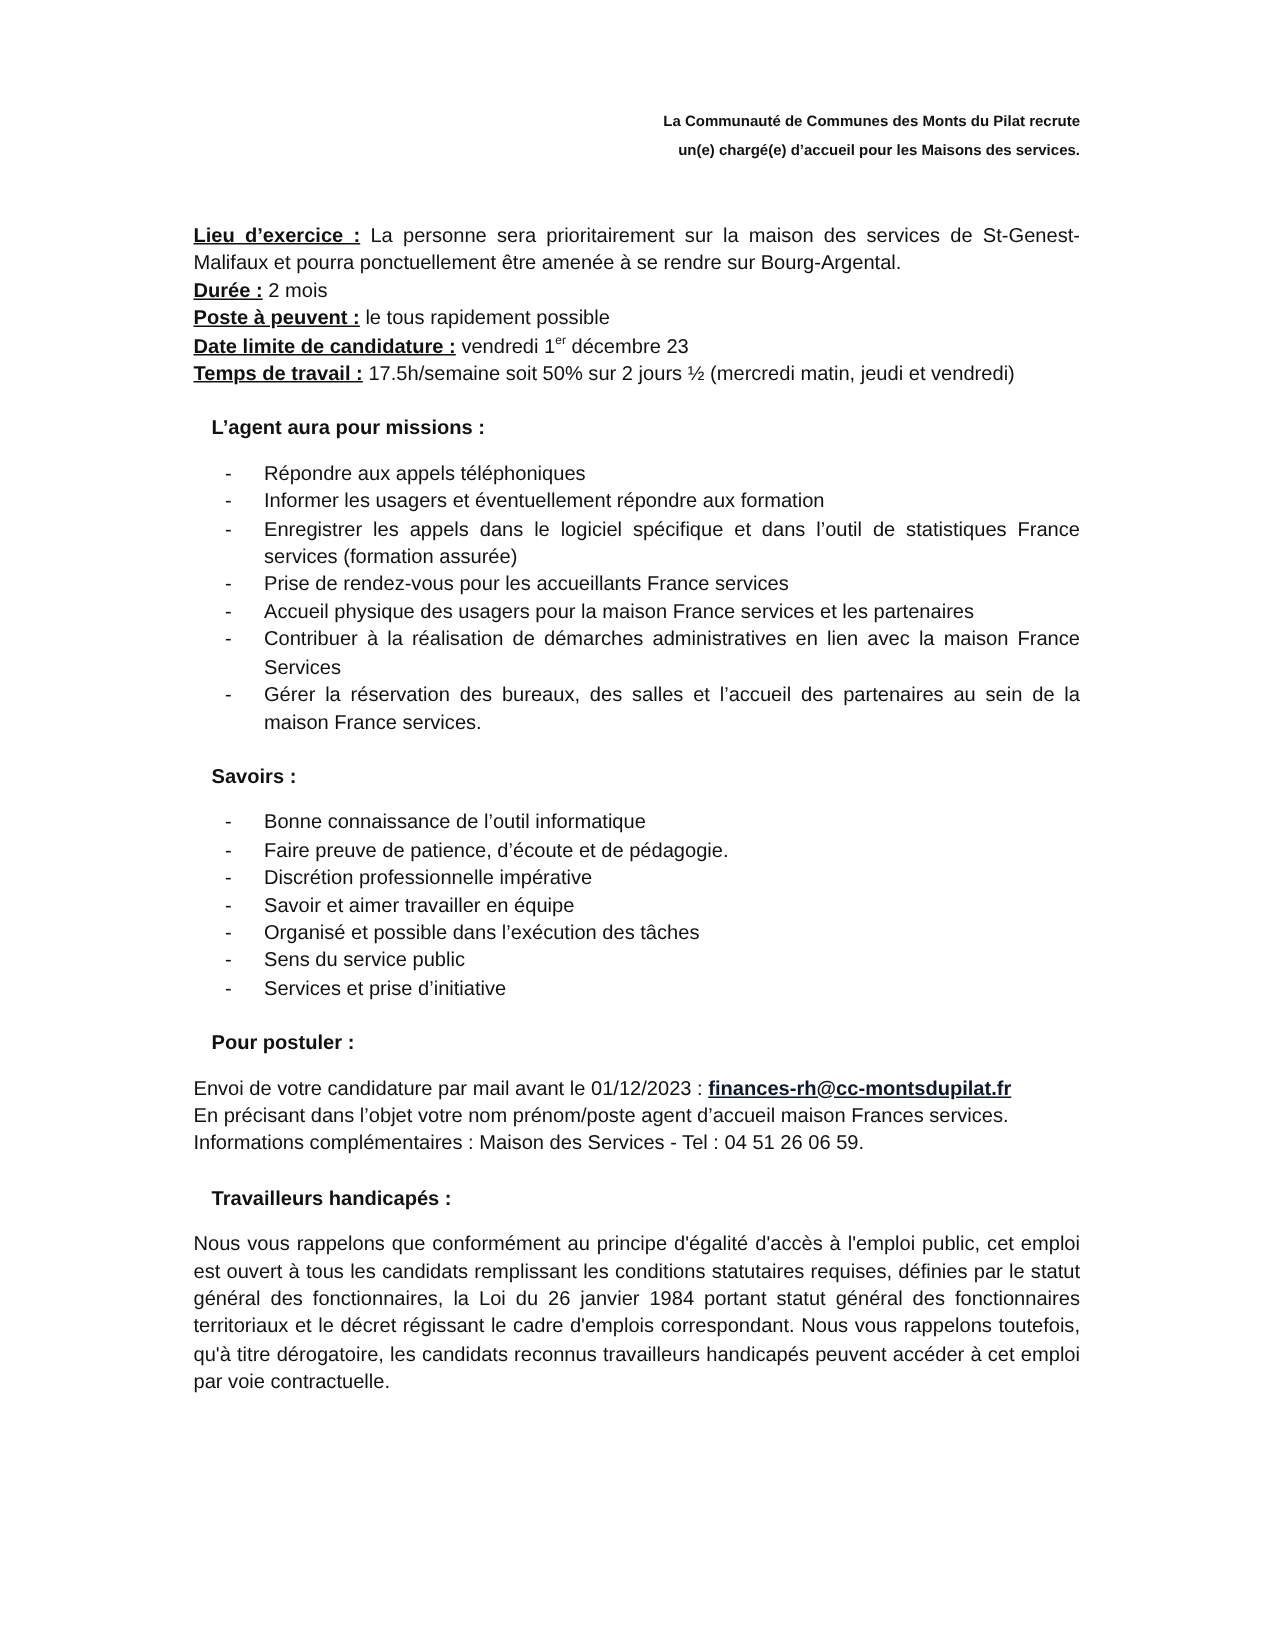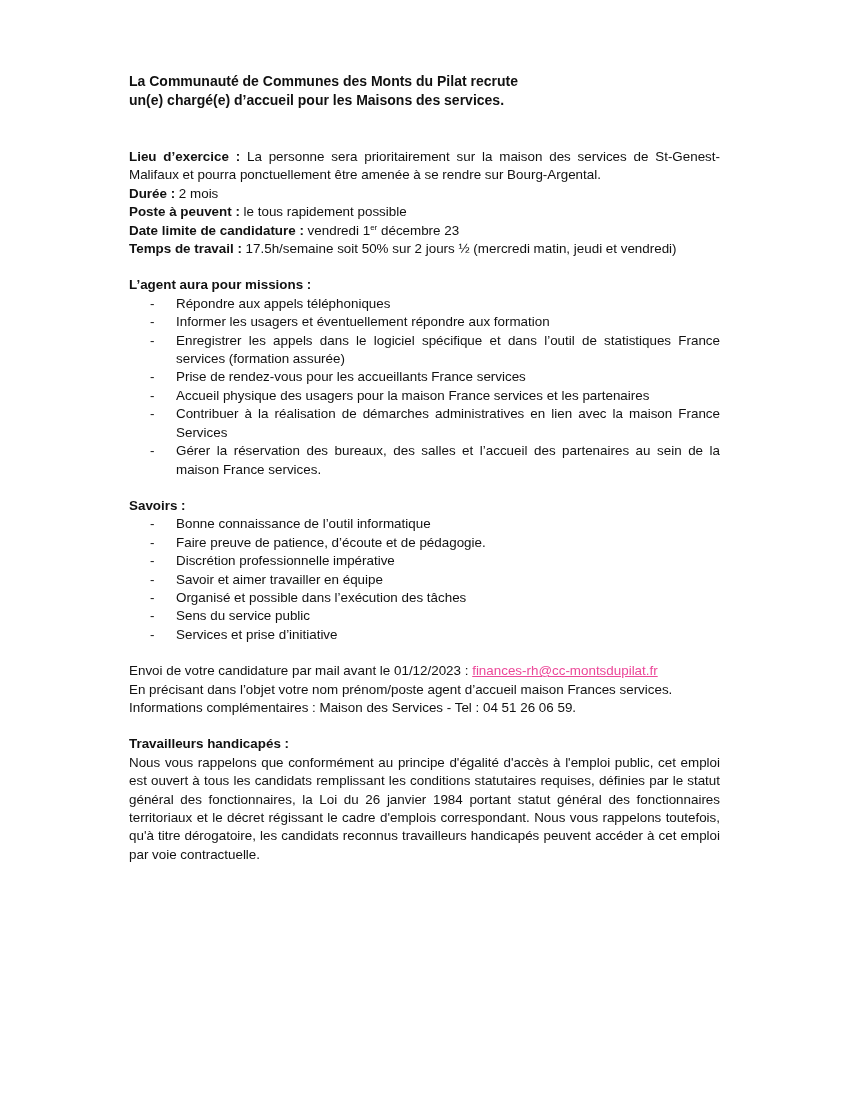--- a/index.html
+++ b/index.html
@@ -2,33 +2,33 @@
 <html><head>
 <meta charset="utf-8">
 <style>
   html, body { margin: 0; padding: 0; background: #ffffff; }
   body {
     width: 850px; height: 1100px; position: relative; overflow: hidden;
     font-family: "Liberation Sans", "DejaVu Sans", sans-serif;
     color: #111111;
   }
   .page { position: absolute; left: 129px; top: 72px; width: 591px; font-size: 13.4px; line-height: 18.4px; }
-  .title { text-align: left; font-weight: bold; font-size: 14px; line-height: 19px; margin: 0 0 38px 0; }
+  .title { text-align: right; font-weight: bold; font-size: 10px; line-height: 19px; margin: 0 0 38px 0; }
   .title div { white-space: nowrap; }
   .field { margin: 0; text-align: justify; }
-  .field .lbl { font-weight: bold; }
+  .field .lbl { font-weight: bold; text-decoration: underline; }
   .field .sep { font-weight: bold; }
   sup { font-size: 8px; line-height: 0; vertical-align: super; }
   .section { margin-top: 18px; }
-  .section-title { font-weight: bold; margin: 0; }
+  .section-title { font-weight: bold; margin: 12px; }
   ul.dash { list-style: none; margin: 0; padding: 0; }
   ul.dash li { position: relative; padding-left: 47px; text-align: justify; }
   ul.dash li .dash-mark { position: absolute; left: 21px; top: 0; }
   .para { margin: 0; text-align: justify; }
-  a.mail { color: #ec4899; font-weight: normal; text-decoration: underline; }
+  a.mail { color: #0f172a; font-weight: bold; text-decoration: underline; }
 </style>
 </head>
 <body>
 
 <div class="page">
 
   <div class="title">
     <div>La Communauté de Communes des Monts du Pilat recrute</div>
     <div>un(e) chargé(e) d’accueil pour les Maisons des services.</div>
   </div>
@@ -61,20 +61,21 @@
       <li><span class="dash-mark">-</span><span>Faire preuve de patience, d’écoute et de pédagogie.</span></li>
       <li><span class="dash-mark">-</span><span>Discrétion professionnelle impérative</span></li>
       <li><span class="dash-mark">-</span><span>Savoir et aimer travailler en équipe</span></li>
       <li><span class="dash-mark">-</span><span>Organisé et possible dans l’exécution des tâches</span></li>
       <li><span class="dash-mark">-</span><span>Sens du service public</span></li>
       <li><span class="dash-mark">-</span><span>Services et prise d’initiative</span></li>
     </ul>
   </div>
 
   <div class="section">
+    <p class="section-title">Pour postuler :</p>
     <p class="para"><span>Envoi de votre candidature par mail avant le 01/12/2023 : </span><a class="mail" href="mailto:finances-rh@cc-montsdupilat.fr">finances-rh@cc-montsdupilat.fr</a></p>
     <p class="para">En précisant dans l’objet votre nom prénom/poste agent d’accueil maison Frances services.</p>
     <p class="para">Informations complémentaires : Maison des Services - Tel : 04 51 26 06 59.</p>
   </div>
 
   <div class="section">
     <p class="section-title">Travailleurs handicapés :</p>
     <p class="para">Nous vous rappelons que conformément au principe d'égalité d'accès à l'emploi public, cet emploi est ouvert à tous les candidats remplissant les conditions statutaires requises, définies par le statut général des fonctionnaires, la Loi du 26 janvier 1984 portant statut général des fonctionnaires territoriaux et le décret régissant le cadre d'emplois correspondant. Nous vous rappelons toutefois, qu'à titre dérogatoire, les candidats reconnus travailleurs handicapés peuvent accéder à cet emploi par voie contractuelle.</p>
   </div>
 

